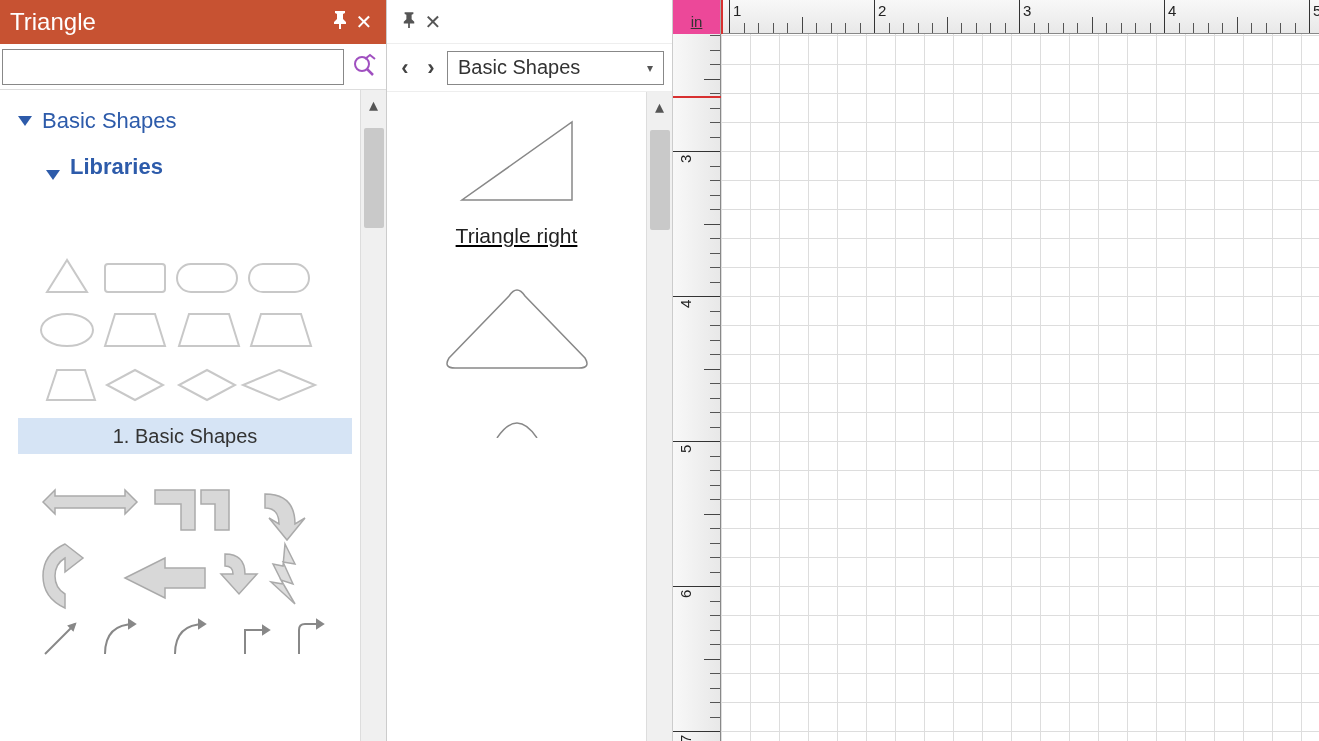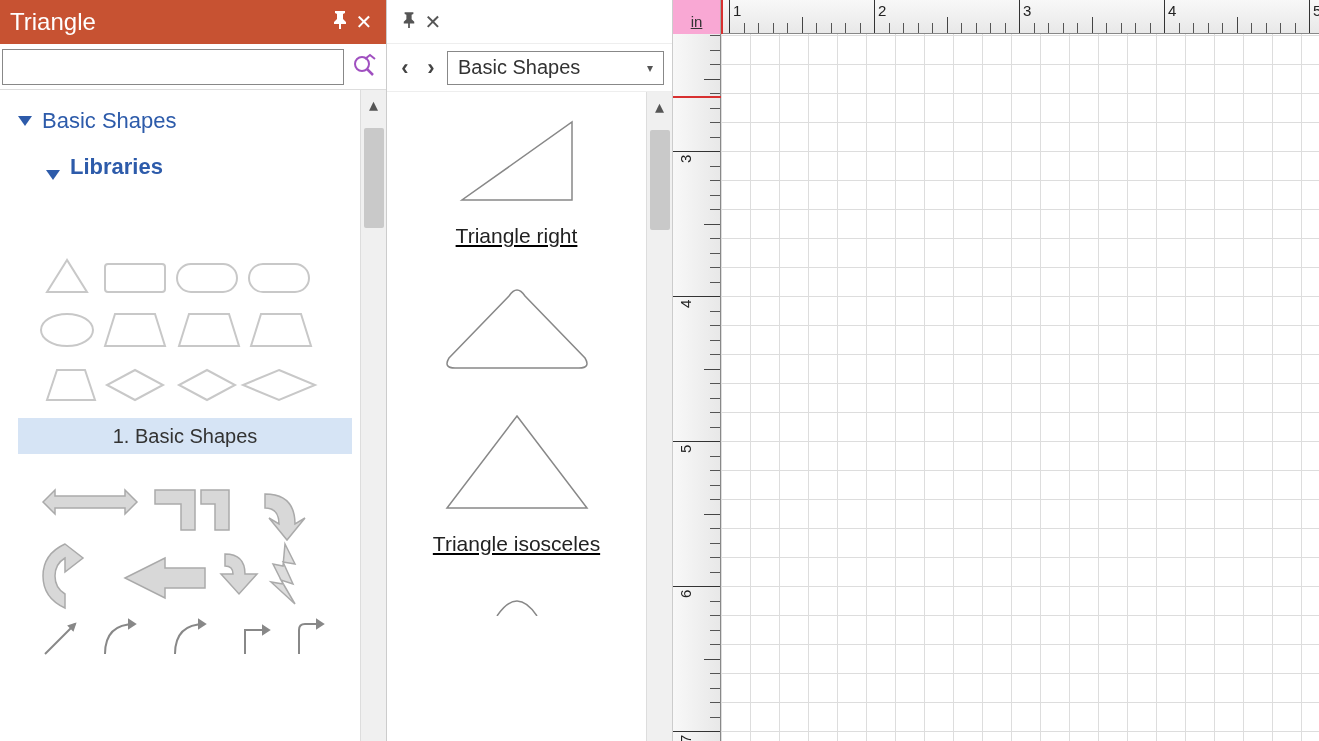--- a/index.html
+++ b/index.html
@@ -48,21 +48,21 @@
   .shape-item { text-align: center; margin-bottom: 30px; cursor: pointer; }
   .shape-item svg { display: block; margin: 0 auto 14px; }
   .shape-item .label { font-size: 21px; color: #222; }
 
   .library-scroll { width: 26px; background: #f0f0f0; border-left: 1px solid #ddd; position: relative; }
   .library-scroll .arrow-up { position: absolute; top: 4px; left: 0; right: 0; text-align: center; font-size: 18px; color: #555; cursor: pointer; }
   .library-scroll .thumb { position: absolute; top: 38px; left: 3px; width: 20px; height: 100px; background: #c9c9c9; border-radius: 2px; cursor: pointer; }
 
   
   .canvas-area { flex: 1; display: flex; flex-direction: column; background: #fff; }
-  .ruler-corner { position: absolute; width: 48px; height: 44px; background: #f9a8d4; border-right: 1px solid #aaa; border-bottom: 1px solid #aaa; display: flex; align-items: center; justify-content: center; font-size: 15px; color: #333; text-decoration: underline; }
+  .ruler-corner { position: absolute; width: 48px; height: 44px; background: #ec4899; border-right: 1px solid #aaa; border-bottom: 1px solid #aaa; display: flex; align-items: center; justify-content: center; font-size: 15px; color: #333; text-decoration: underline; }
   .canvas-wrapper { position: relative; flex: 1; }
   .h-ruler { position: absolute; top: 0; left: 48px; right: 0; height: 34px; background: linear-gradient(#f8f8f8,#e8e8e8); border-bottom: 1px solid #888; }
   .v-ruler { position: absolute; top: 34px; left: 0; width: 48px; bottom: 0; background: linear-gradient(90deg,#f8f8f8,#e8e8e8); border-right: 1px solid #888; }
   .grid { position: absolute; top: 34px; left: 48px; right: 0; bottom: 0; background: #fff;
     background-image:
       linear-gradient(#ddd 1px, transparent 1px),
       linear-gradient(90deg, #ddd 1px, transparent 1px),
       linear-gradient(#bbb 1px, transparent 1px),
       linear-gradient(90deg, #bbb 1px, transparent 1px);
     background-size: 29px 29px, 29px 29px, 145px 145px, 145px 145px;
@@ -201,26 +201,20 @@
           </svg>
           <div class="label">Triangle right</div>
         </div>
 
         <div class="shape-item">
           <svg width="160" height="100">
             <path d="M80 12 Q84 12 88 18 L148 80 Q154 90 142 90 L18 90 Q6 90 12 80 L72 18 Q76 12 80 12 Z" fill="none" stroke="#888" stroke-width="1.5"></path>
           </svg>
         </div>
 
-        <div class="shape-item">
-          <svg width="160" height="110">
-            <polygon points="80,8 150,100 10,100" fill="none" stroke="#888" stroke-width="1.5"></polygon>
-          </svg>
-          <div class="label">Triangle isosceles</div>
-        </div>
 
         <div class="shape-item">
           <svg width="160" height="30">
             <path d="M60 30 Q80 0 100 30" fill="none" stroke="#888" stroke-width="1.5"></path>
           </svg>
         </div>
 
       </div>
       <div class="library-scroll">
         <div class="arrow-up">▴</div>

